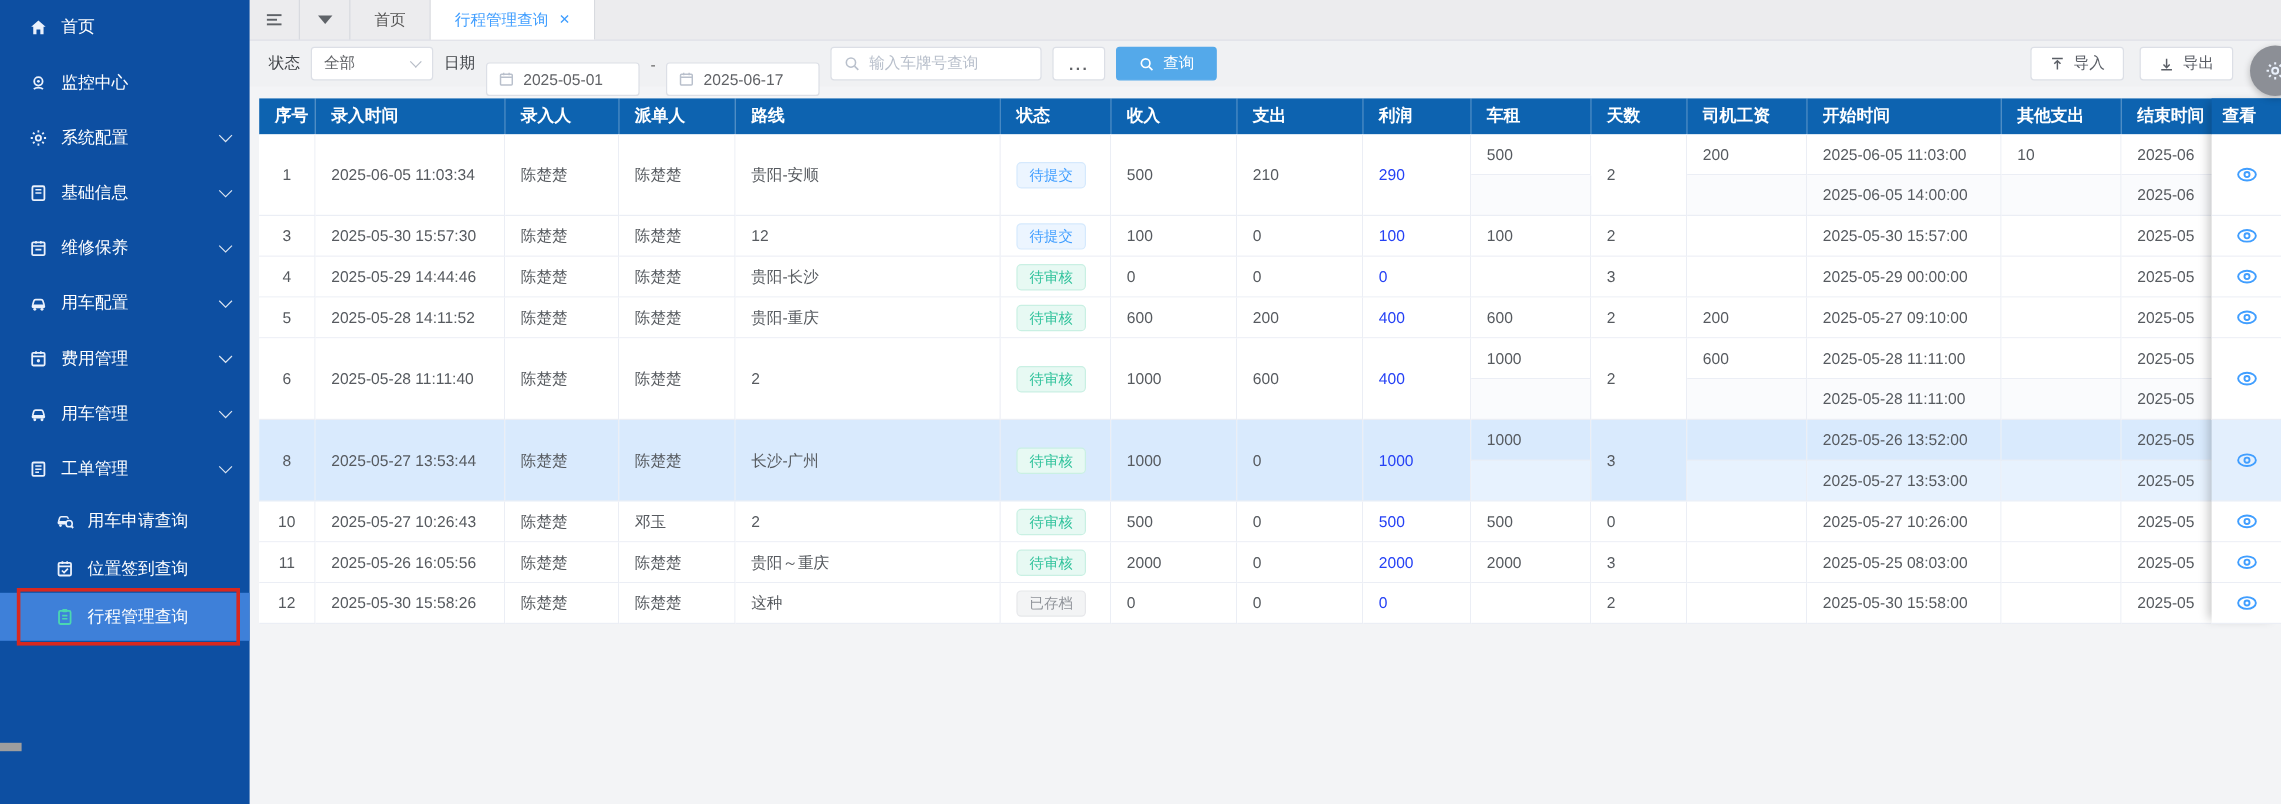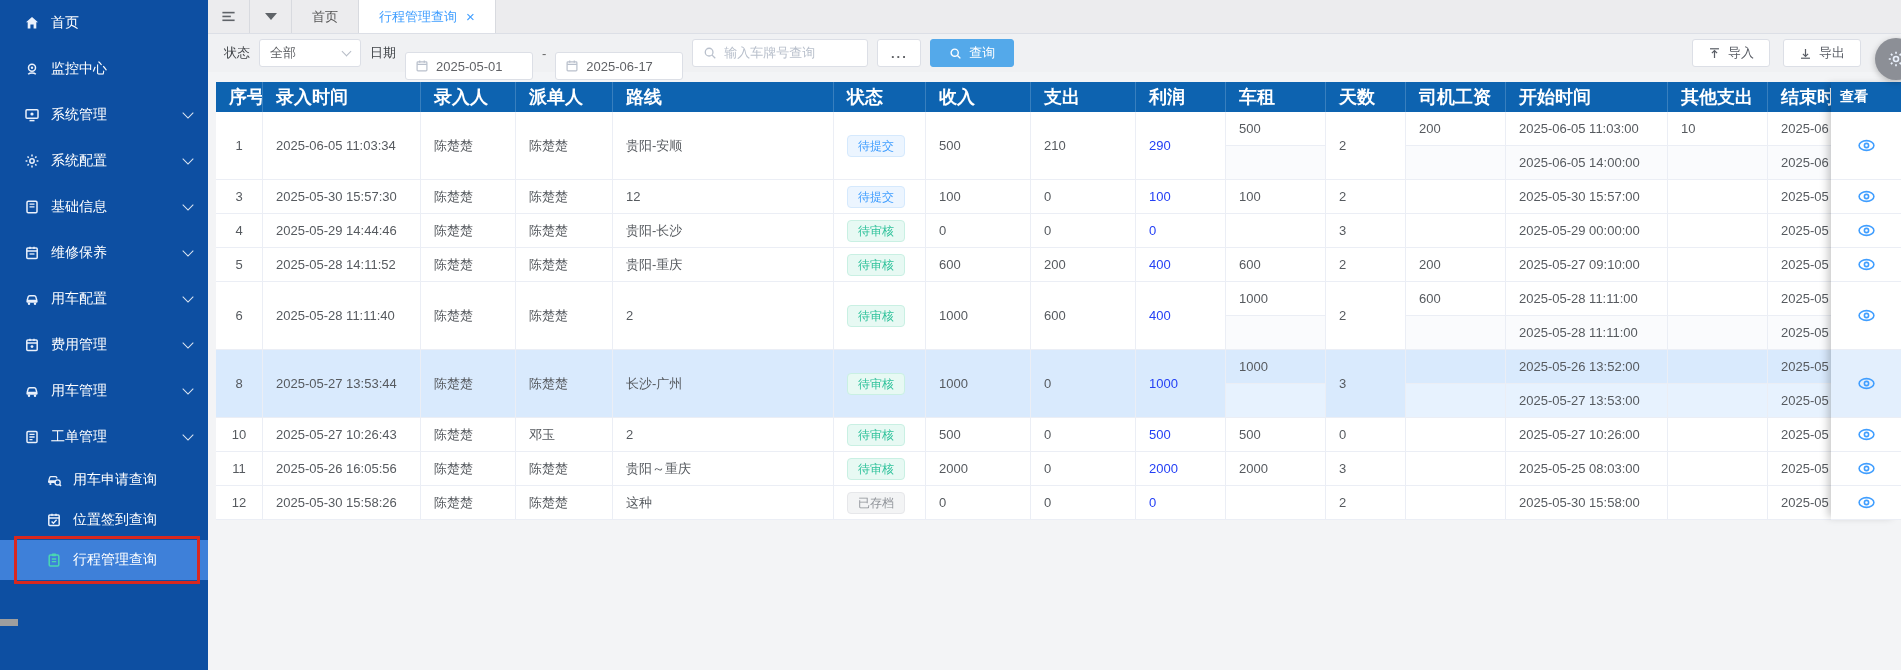--- a/index.html
+++ b/index.html
@@ -62,37 +62,37 @@
   .impexp .icon { color:#5a5e66; margin:0; width:13px; height:13px; }
   .impexp .icon svg { width:13px; height:13px; }
   .fab { position:absolute; right:-16px; top:38px; width:42px; height:42px; border-radius:50%;
     background:#8c8f96; z-index:40; display:flex; align-items:center; justify-content:center;
     color:#fff; box-shadow:0 2px 6px rgba(0,0,0,.25); cursor:pointer; }
   .fab svg { width:18px; height:18px; }
 
   
   .table-area { position:absolute; left:8px; right:0; top:82px; }
   table { border-collapse:separate; border-spacing:0; table-layout:fixed; width:1685px; background:#fff; }
-  th { background:#0d63b0; color:#fff; font-size:18px; font-weight:bold; text-align:left;
+  th { background:#0d63b0; color:#fff; font-size:14px; font-weight:bold; text-align:left;
     padding:0 13px; height:30px; border-right:1px solid rgba(255,255,255,.18);
     overflow:hidden; white-space:nowrap; }
   td { font-size:13px; color:#565a5f; padding:0 13px; height:34px;
     border-bottom:1px solid #ebeef5; border-right:1px solid #ebeef5;
     background:#fff; overflow:hidden; white-space:nowrap; vertical-align:middle; }
   td.seq { text-align:center; padding:0 4px; }
   td.profit { color:#2440f5; }
   td.sub2 { background:#fafbfd; }
   tr.hl td { background:#d9eafd; }
   tr.hl td.sub2 { background:#e7f2fe; }
   .badge { display:inline-block; padding:4px 10px; border-radius:4px; font-size:12px; line-height:1; }
   .b-submit { color:#409eff; background:#ecf5ff; border:1px solid #d5e9fd; }
   .b-review { color:#2fc29b; background:#e7f9f3; border:1px solid #c9f0e3; }
   .b-archived { color:#8f9399; background:#f3f4f5; border:1px solid #e6e7ea; }
 
-  .view-col { position:absolute; top:0; right:0; width:70px; z-index:20;
+  .view-col { position:absolute; top:0; right:0; width:58px; z-index:20;
     box-shadow:-6px 0 8px -3px rgba(0,0,0,.22); }
   .vh { height:30px; background:#0d63b0; color:#fff; font-weight:bold; font-size:14px;
     display:flex; align-items:center; padding-left:9px; }
   .view-cell { background:#fff; border-bottom:1px solid #ebeef5;
     display:flex; align-items:center; justify-content:center; cursor:pointer; }
   .view-cell.hl { background:#e3effd; }
   .view-cell svg { width:19px; height:19px; }
 </style>
 </head>
 <body>
@@ -111,31 +111,20 @@
         </div>
         <div class="side-item">
           <span class="icon ">
             <svg viewBox="0 0 16 16">
               <circle cx="8" cy="6.8" r="3.5" fill="none" stroke="currentColor" stroke-width="1.5"></circle>
               <circle cx="8" cy="6.8" r="1.2" fill="currentColor"></circle>
               <path d="M4.2 13.2C5.8 11.6 10.2 11.6 11.8 13.2" fill="none" stroke="currentColor" stroke-width="1.5"></path>
             </svg>
           </span>
           <span>监控中心</span>
-        </div>
-        <div class="side-item">
-          <span class="icon ">
-            <svg viewBox="0 0 16 16">
-              <rect x="2" y="2.8" width="12" height="8.4" rx="1" fill="none" stroke="currentColor" stroke-width="1.5"></rect>
-              <circle cx="8" cy="7" r="1.6" fill="currentColor"></circle>
-              <path d="M5.5 13.6H10.5" stroke="currentColor" stroke-width="1.5" fill="none"></path>
-            </svg>
-          </span>
-          <span>系统管理</span>
-          <span class="chev down"></span>
         </div>
         <div class="side-item">
           <span class="icon ">
             <svg viewBox="0 0 16 16">
               <circle cx="8" cy="8" r="2.2" fill="none" stroke="currentColor" stroke-width="1.5"></circle>
               <path d="M8 1.6V3.4M8 12.6V14.4M1.6 8H3.4M12.6 8H14.4M3.5 3.5L4.8 4.8M11.2 11.2L12.5 12.5M12.5 3.5L11.2 4.8M4.8 11.2L3.5 12.5" stroke="currentColor" stroke-width="1.5" fill="none"></path>
             </svg>
           </span>
           <span>系统配置</span>
           <span class="chev down"></span>

